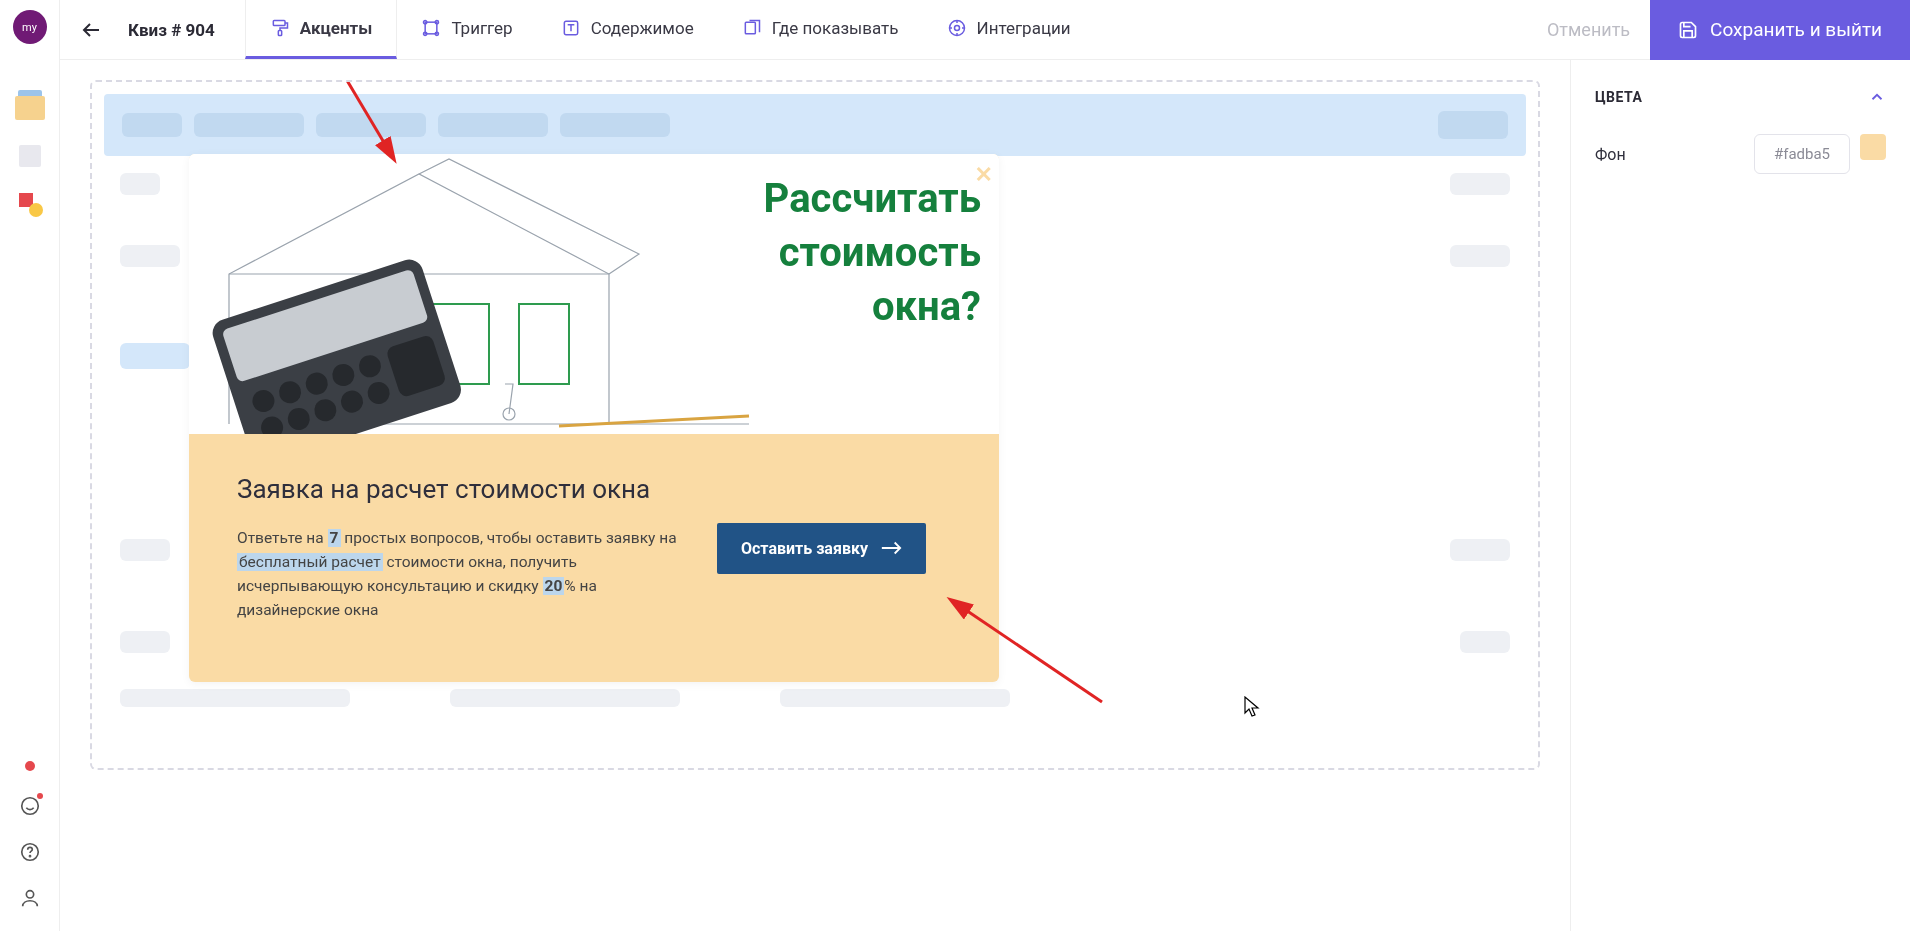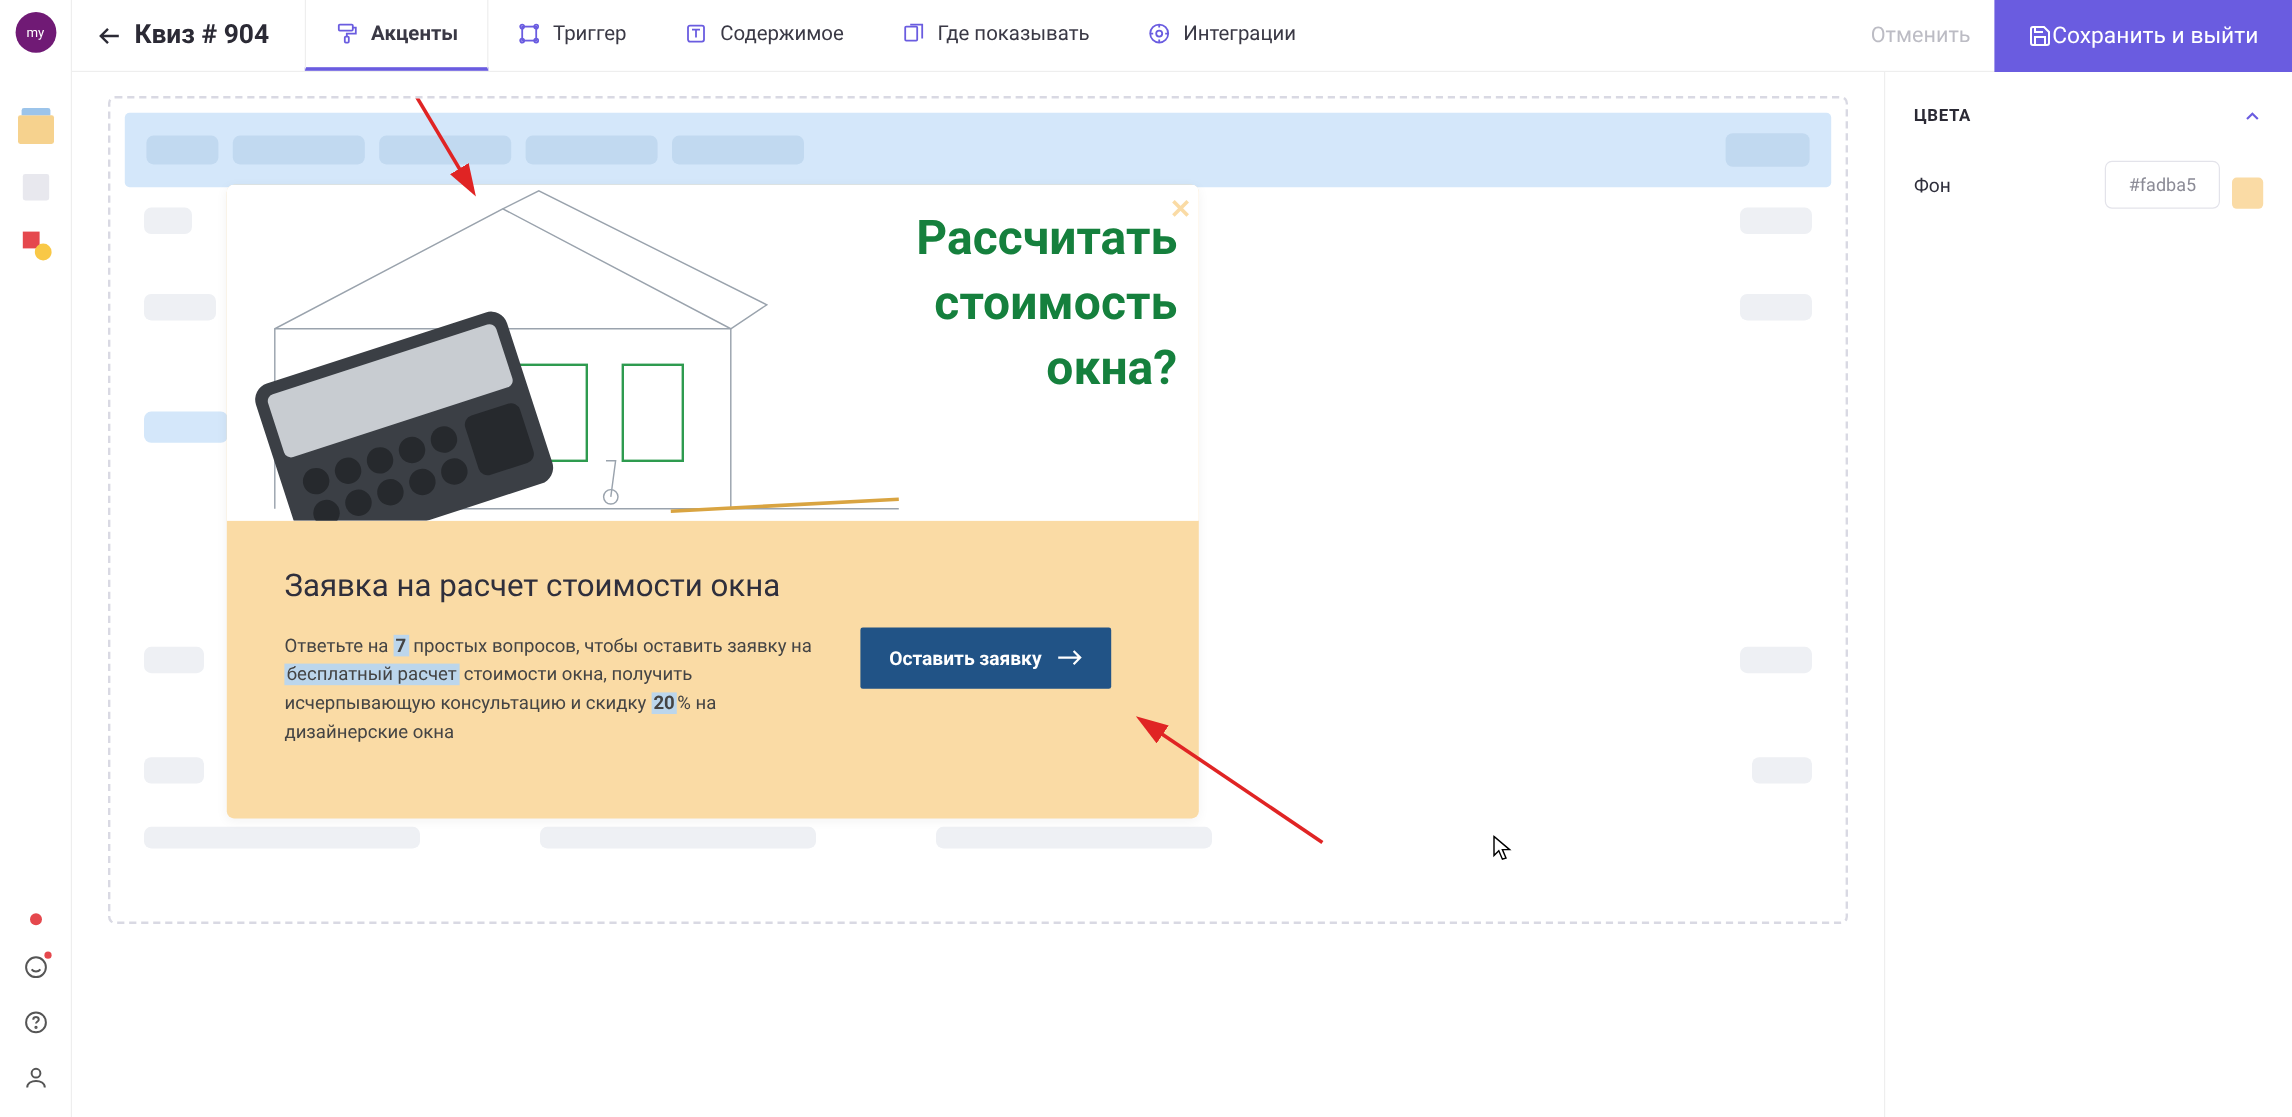--- a/index.html
+++ b/index.html
@@ -6,29 +6,29 @@
 body{background:#fff;color:#2b2a35;overflow:hidden}
 .app{display:flex;height:931px}
 .left-rail{width:60px;background:#fff;border-right:1px solid #eee;display:flex;flex-direction:column;align-items:center;padding-top:10px}
 .avatar{width:34px;height:34px;border-radius:50%;background:#701a75;color:#fff;display:flex;align-items:center;justify-content:center;font-size:11px;margin-bottom:40px}
 .rail-icon{width:32px;height:32px;margin:8px 0;display:flex;align-items:center;justify-content:center;border-radius:4px}
 .rail-spacer{flex:1}
 .rail-dot{width:10px;height:10px;border-radius:50%;background:#e5484d;margin:14px 0}
 .rail-lower{color:#555;margin:10px 0}
 .main{flex:1;display:flex;flex-direction:column}
 .topbar{height:60px;border-bottom:1px solid #eee;display:flex;align-items:center;padding-left:20px}
-.back-btn{display:flex;align-items:center;gap:8px;font-weight:700;font-size:22px;cursor:pointer}
+.back-btn{display:flex;align-items:center;gap:24px;font-weight:700;font-size:17px;cursor:pointer}
 .back-btn svg{width:24px}
 .tabs{display:flex;margin-left:30px;height:100%}
 .tab{display:flex;align-items:center;gap:10px;padding:0 24px;font-size:17px;color:#3a3945;cursor:pointer;border-bottom:3px solid transparent}
 .tab.active{border-bottom:3px solid #6a5ce0;font-weight:700;border-left:1px solid #eee;border-right:1px solid #eee}
 .tab svg{width:20px;height:20px;color:#6a5ce0}
 .top-spacer{flex:1}
 .cancel-btn{color:#bcbcc4;font-size:18px;margin-right:20px;cursor:pointer}
-.save-btn{background:#6a5ce0;color:#fff;display:flex;align-items:center;padding:0 28px;height:60px;font-size:19px;cursor:pointer}
+.save-btn{background:#6a5ce0;color:#fff;display:flex;align-items:center;gap:12px;padding:0 28px;height:60px;font-size:19px;cursor:pointer}
 .body{flex:1;display:flex}
 .canvas-area{flex:1;padding:20px 30px;overflow:hidden}
 .canvas{border:2px dashed #d9d9e3;border-radius:6px;padding:0;height:690px;overflow:hidden;position:relative}
 .placeholder-header{background:#d4e7fa;height:62px;margin:12px 12px 12px 12px;border-radius:4px;display:flex;align-items:center;padding:0 18px;gap:12px}
 .ph{background:#c1d9f0;border-radius:6px}
 .ph-rows{padding:0 28px}
 .ph-row{height:32px;display:flex;gap:20px;margin-bottom:20px;align-items:center}
 .ph-row .ph{height:22px;background:#eef0f4}
 .quiz-card{position:absolute;left:97px;top:72px;width:810px;background:#fadba5;border-radius:6px;overflow:hidden;box-shadow:0 2px 10px rgba(0,0,0,.05)}
 .quiz-top{background:#fff;height:280px;position:relative;display:flex}
@@ -40,21 +40,21 @@
 .quiz-desc{font-size:15.5px;color:#444;line-height:1.55;max-width:440px}
 .hl-num{background:#bcd6ec;padding:0 2px;font-weight:700}
 .hl-txt{background:#bcd6ec;padding:0 2px}
 .quiz-cta{align-self:center}
 .cta-btn{background:#215386;color:#fff;border:none;padding:16px 24px;font-size:16px;font-weight:700;display:flex;align-items:center;gap:12px;cursor:pointer;border-radius:2px}
 .side-panel{width:340px;border-left:1px solid #eee;padding:28px 24px}
 .panel-head{display:flex;align-items:center;justify-content:space-between;font-size:14px;font-weight:700;letter-spacing:.5px;margin-bottom:28px}
 .panel-head svg{color:#6a5ce0}
 .color-row{display:flex;align-items:center;justify-content:space-between;margin-bottom:36px}
 .color-label{font-size:16px;color:#2f2f3c}
-.color-input-wrap{display:flex;align-items:flex-end;gap:10px}
+.color-input-wrap{display:flex;align-items:flex-start;gap:10px}
 .color-input{border:1px solid #e3e3ea;border-radius:6px;padding:10px 14px;font-size:15px;color:#8b8b96;width:96px;text-align:center}
 .swatch{width:26px;height:26px;border-radius:4px}
 .arrow-ann{position:absolute;pointer-events:none}
 .arrow-ann svg{overflow:visible}
 .cursor-ann{position:absolute;left:1244px;top:696px}
 .house-svg{position:absolute;inset:0}
 
 .box-icon{width:30px;height:24px;background:linear-gradient(#f6d28e,#f6d28e);position:relative;border-radius:2px}
 .box-icon:before{content:"";position:absolute;top:-6px;left:3px;right:3px;height:6px;background:#9cc4ea;border-radius:2px 2px 0 0}
 .doc-icon{width:22px;height:22px;background:#e8e8ee;border-radius:2px}

